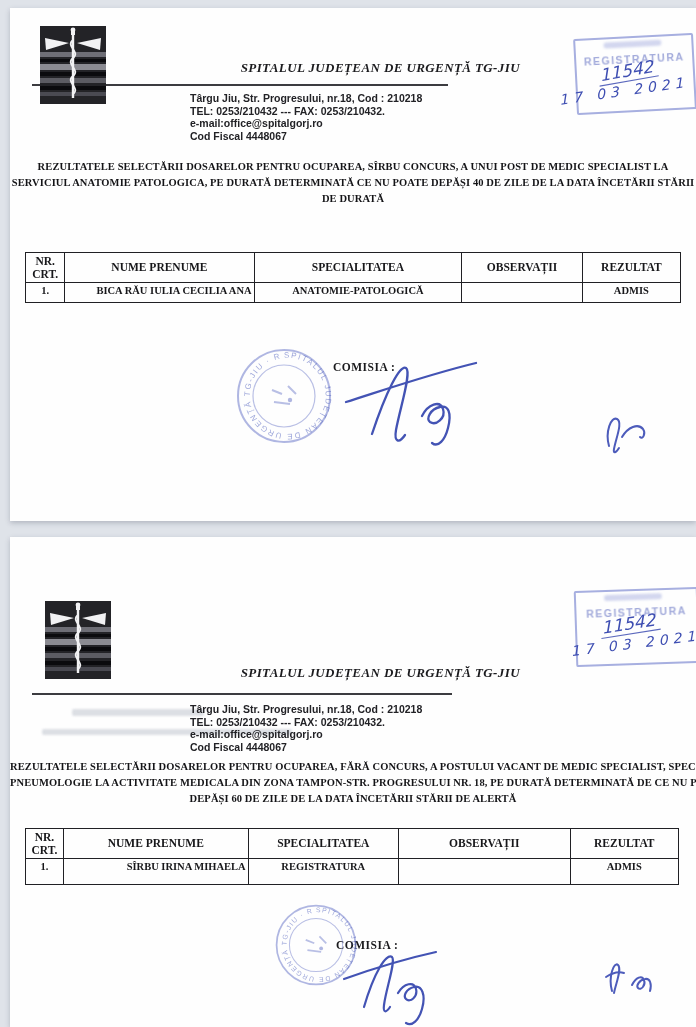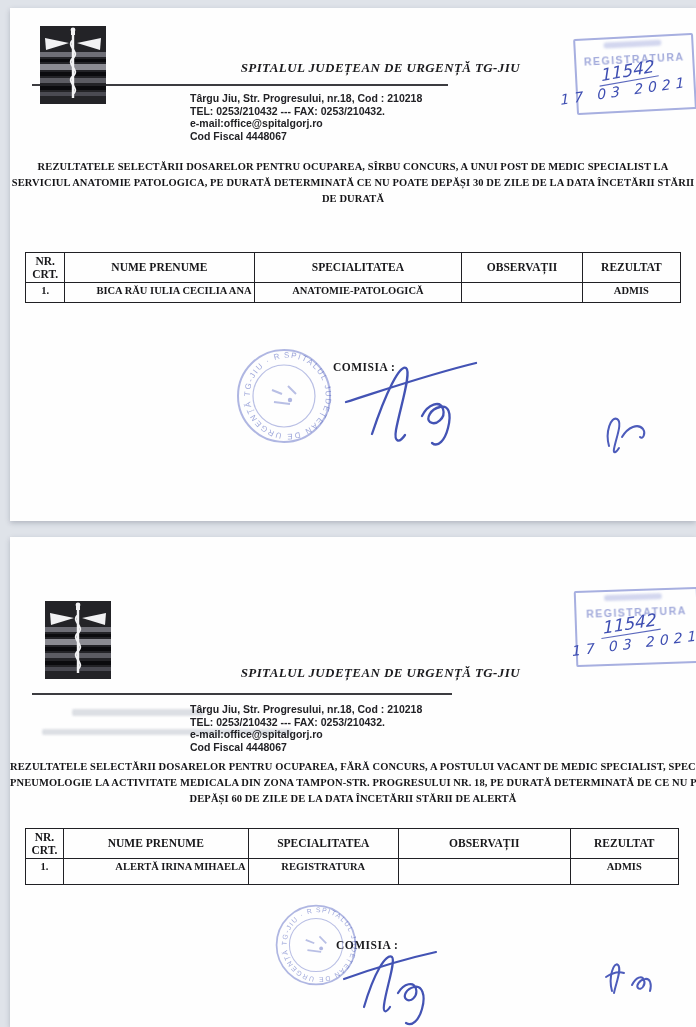--- a/index.html
+++ b/index.html
@@ -104,21 +104,21 @@
     <div class="stamp-smudge"></div>
     <div class="stamp-label-clip">
       <span class="stamp-label">REGISTRATURA</span>
     </div>
     <div class="abs hand hand-number" style="left:22px;top:22px;">11542</div>
     <div class="abs hand hand-date" style="left:-18px;top:44px;">17 03 2021</div>
   </div>
 
   <div class="abs" style="left:0;top:151px;width:686px;">
     <div class="doc-title-line">REZULTATELE SELECTĂRII  DOSARELOR  PENTRU OCUPAREA,  SÎRBU CONCURS, A UNUI POST DE MEDIC SPECIALIST LA</div>
-    <div class="doc-title-line">SERVICIUL ANATOMIE PATOLOGICA, PE DURATĂ DETERMINATĂ CE NU POATE DEPĂȘI 30 DE ZILE DE LA DATA ÎNCETĂRII STĂRII</div>
+    <div class="doc-title-line">SERVICIUL ANATOMIE PATOLOGICA, PE DURATĂ DETERMINATĂ CE NU POATE DEPĂȘI 40 DE ZILE DE LA DATA ÎNCETĂRII STĂRII</div>
     <div class="doc-title-line">DE DURATĂ</div>
   </div>
 
   <div class="abs" style="left:15px;top:244px;width:656px;">
     <table class="result-table">
       <colgroup>
         <col style="width:6%">
           <col style="width:28.9%">
           <col style="width:31.7%">
           <col style="width:18.4%">
@@ -250,21 +250,21 @@
 CRT.</th>
           <th>NUME PRENUME</th>
           <th>SPECIALITATEA</th>
           <th>OBSERVAȚII</th>
           <th>REZULTAT</th>
         </tr>
       </thead>
       <tbody>
         <tr style="height:26px;">
           <td>1.</td>
-          <td class="cell-name">ALERTĂ IRINA MIHAELA</td>
+          <td class="cell-name">SÎRBU IRINA MIHAELA</td>
           <td>REGISTRATURA</td>
           <td></td>
           <td>ADMIS</td>
         </tr>
       </tbody>
     </table>
   </div>
 
   <div class="abs comisia" style="left:326px;top:402px;">COMISIA :</div>
 

